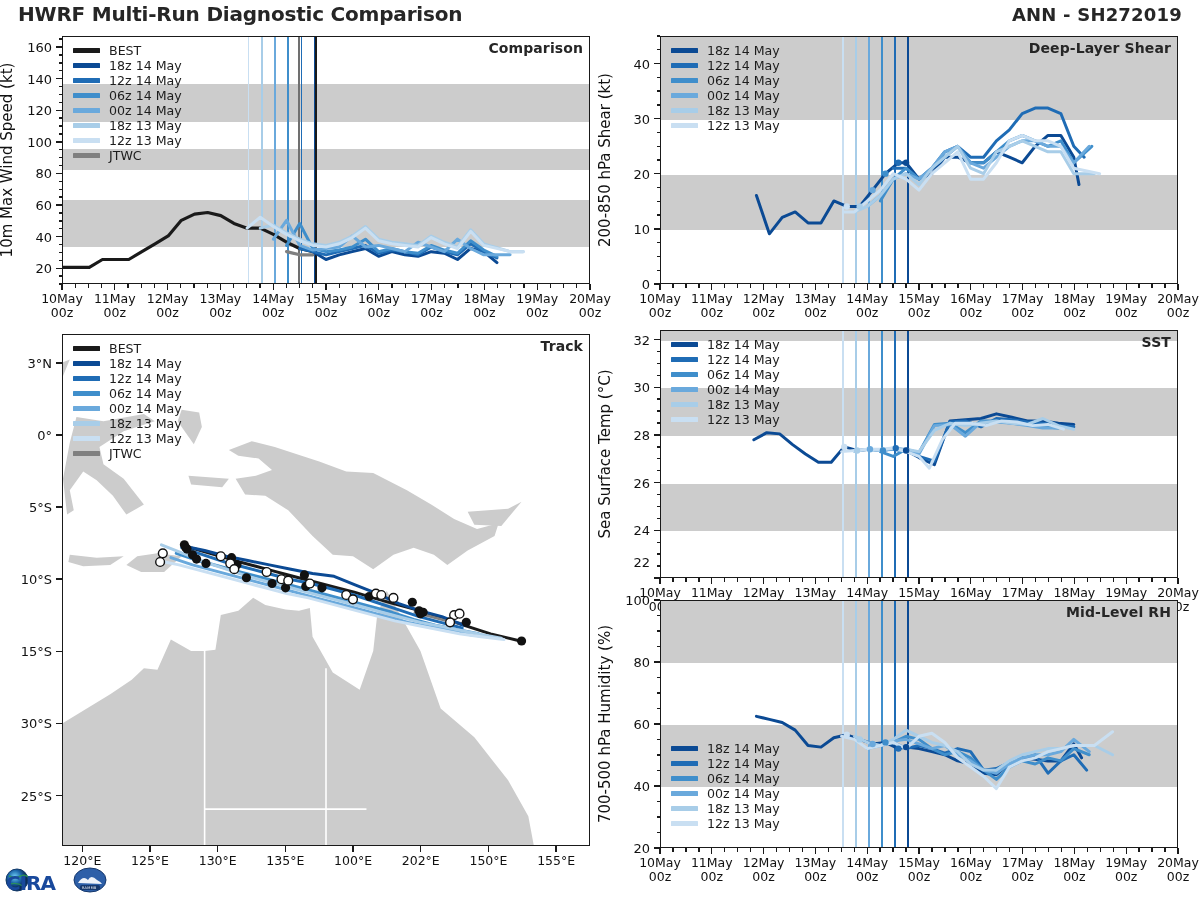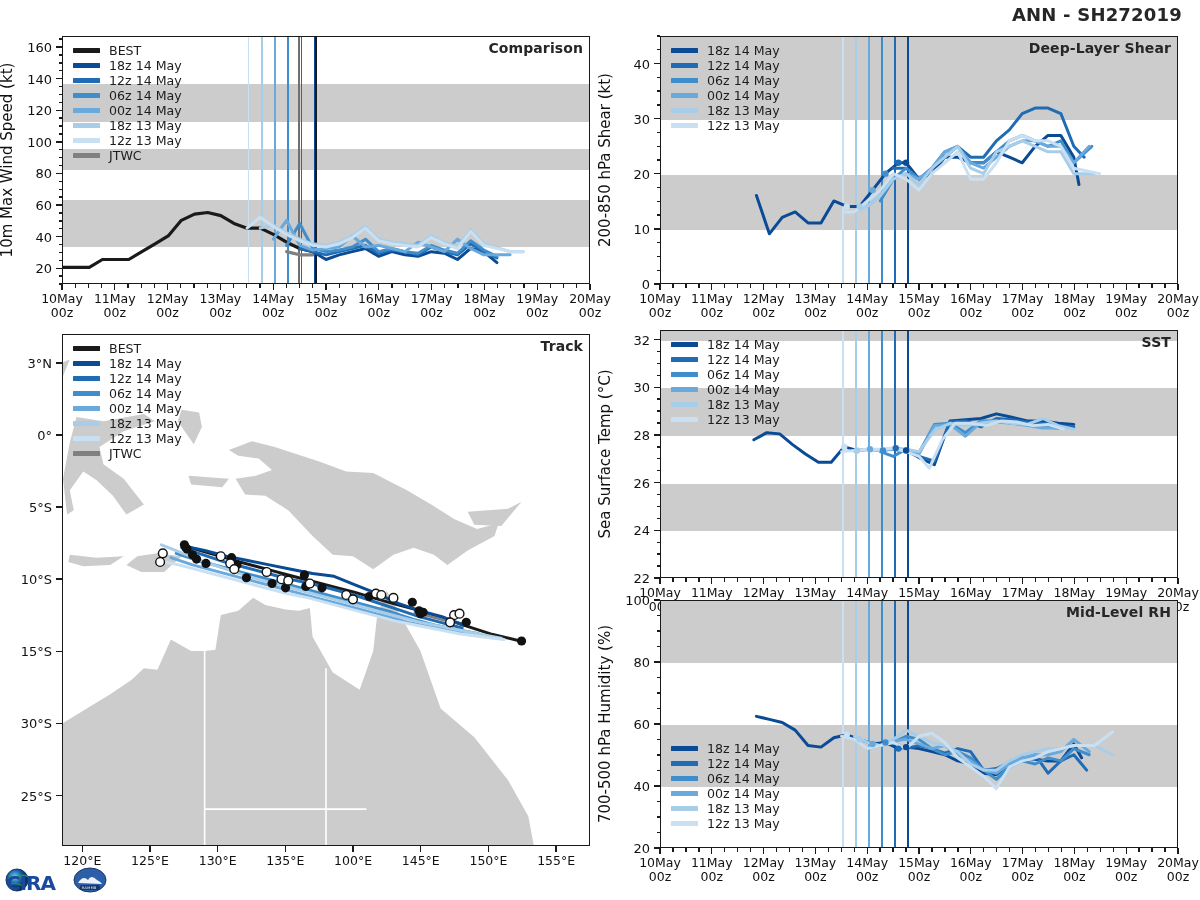--- a/index.html
+++ b/index.html
@@ -83,20 +83,21 @@
   .maplayer { position: absolute; left:0; top:0; width:100%; height:100%; z-index: 2; }
 
   
   .logo { position: absolute; left: 4px; top: 862px; width: 104px; height: 36px; z-index: 60; }
 </style>
 </head>
 <body>
 
 <div id="root">
 
+  <div class="maintitle">HWRF Multi-Run Diagnostic Comparison</div>
   <div class="stormtitle">ANN - SH272019</div>
 
   <div class="panel" id="panel-intensity" style="left:62px; top:36px; width:528px; height:248px;">
       <div class="axes">
         <div class="band" style="top: 162.701px; height: 47.3885px;"></div>
         <div class="band" style="top: 112.153px; height: 20.535px;"></div>
         <div class="band" style="top: 47.3885px; height: 37.9108px;"></div>
         <div class="vline" style="left: 184.8px; background: rgb(201, 223, 242);"></div>
         <div class="vline" style="left: 198px; background: rgb(168, 205, 232);"></div>
         <div class="vline" style="left: 211.2px; background: rgb(106, 169, 220);"></div>
@@ -406,21 +407,21 @@
       <div class="xtick" style="left:20.30769230769231px; top:520px;">120°E</div>
       <div class="xtickmark" style="left:19.60769230769231px; top:512px;"></div>
       <div class="xtick" style="left:88px; top:520px;">125°E</div>
       <div class="xtickmark" style="left:87.3px; top:512px;"></div>
       <div class="xtick" style="left:155.6923076923077px; top:520px;">130°E</div>
       <div class="xtickmark" style="left:154.99230769230772px; top:512px;"></div>
       <div class="xtick" style="left:223.3846153846154px; top:520px;">135°E</div>
       <div class="xtickmark" style="left:222.6846153846154px; top:512px;"></div>
       <div class="xtick" style="left:291.0769230769231px; top:520px;">100°E</div>
       <div class="xtickmark" style="left:290.3769230769231px; top:512px;"></div>
-      <div class="xtick" style="left:358.7692307692308px; top:520px;">145°E</div>
+      <div class="xtick" style="left:358.7692307692308px; top:520px;">202°E</div>
       <div class="xtickmark" style="left:358.0692307692308px; top:512px;"></div>
       <div class="xtick" style="left:426.46153846153845px; top:520px;">150°E</div>
       <div class="xtickmark" style="left:425.76153846153846px; top:512px;"></div>
       <div class="xtick" style="left:494.15384615384613px; top:520px;">155°E</div>
       <div class="xtickmark" style="left:493.45384615384614px; top:512px;"></div>
     </div>
 
   <div class="panel" id="panel-shear" style="left:660px; top:36px; width:518px; height:248px;">
       <div class="axes">
         <div class="band" style="top: 137.778px; height: 55.1111px;"></div>
@@ -638,21 +639,21 @@
           <div class="legrow">
             <div class="legline" style="background: rgb(168, 205, 232);"></div>
             <div class="legtxt">18z 13 May</div>
           </div>
           <div class="legrow">
             <div class="legline" style="background: rgb(201, 223, 242);"></div>
             <div class="legtxt">12z 13 May</div>
           </div>
         </div>
       </div>
-      <div class="ytick" style="top:248px; right:528px;">22</div>
+      <div class="ytick" style="top:232px; right:528px;">22</div>
       <div class="ytickmark" style="left:-6px; top:247.3px;"></div>
       <div class="ytick" style="top:200.3076923076923px; right:528px;">24</div>
       <div class="ytickmark" style="left:-6px; top:199.6076923076923px;"></div>
       <div class="ytick" style="top:152.61538461538458px; right:528px;">26</div>
       <div class="ytickmark" style="left:-6px; top:151.9153846153846px;"></div>
       <div class="ytick" style="top:104.9230769230769px; right:528px;">28</div>
       <div class="ytickmark" style="left:-6px; top:104.2230769230769px;"></div>
       <div class="ytick" style="top:57.2307692307692px; right:528px;">30</div>
       <div class="ytickmark" style="left:-6px; top:56.530769230769195px;"></div>
       <div class="ytick" style="top:9.53846153846149px; right:528px;">32</div>

